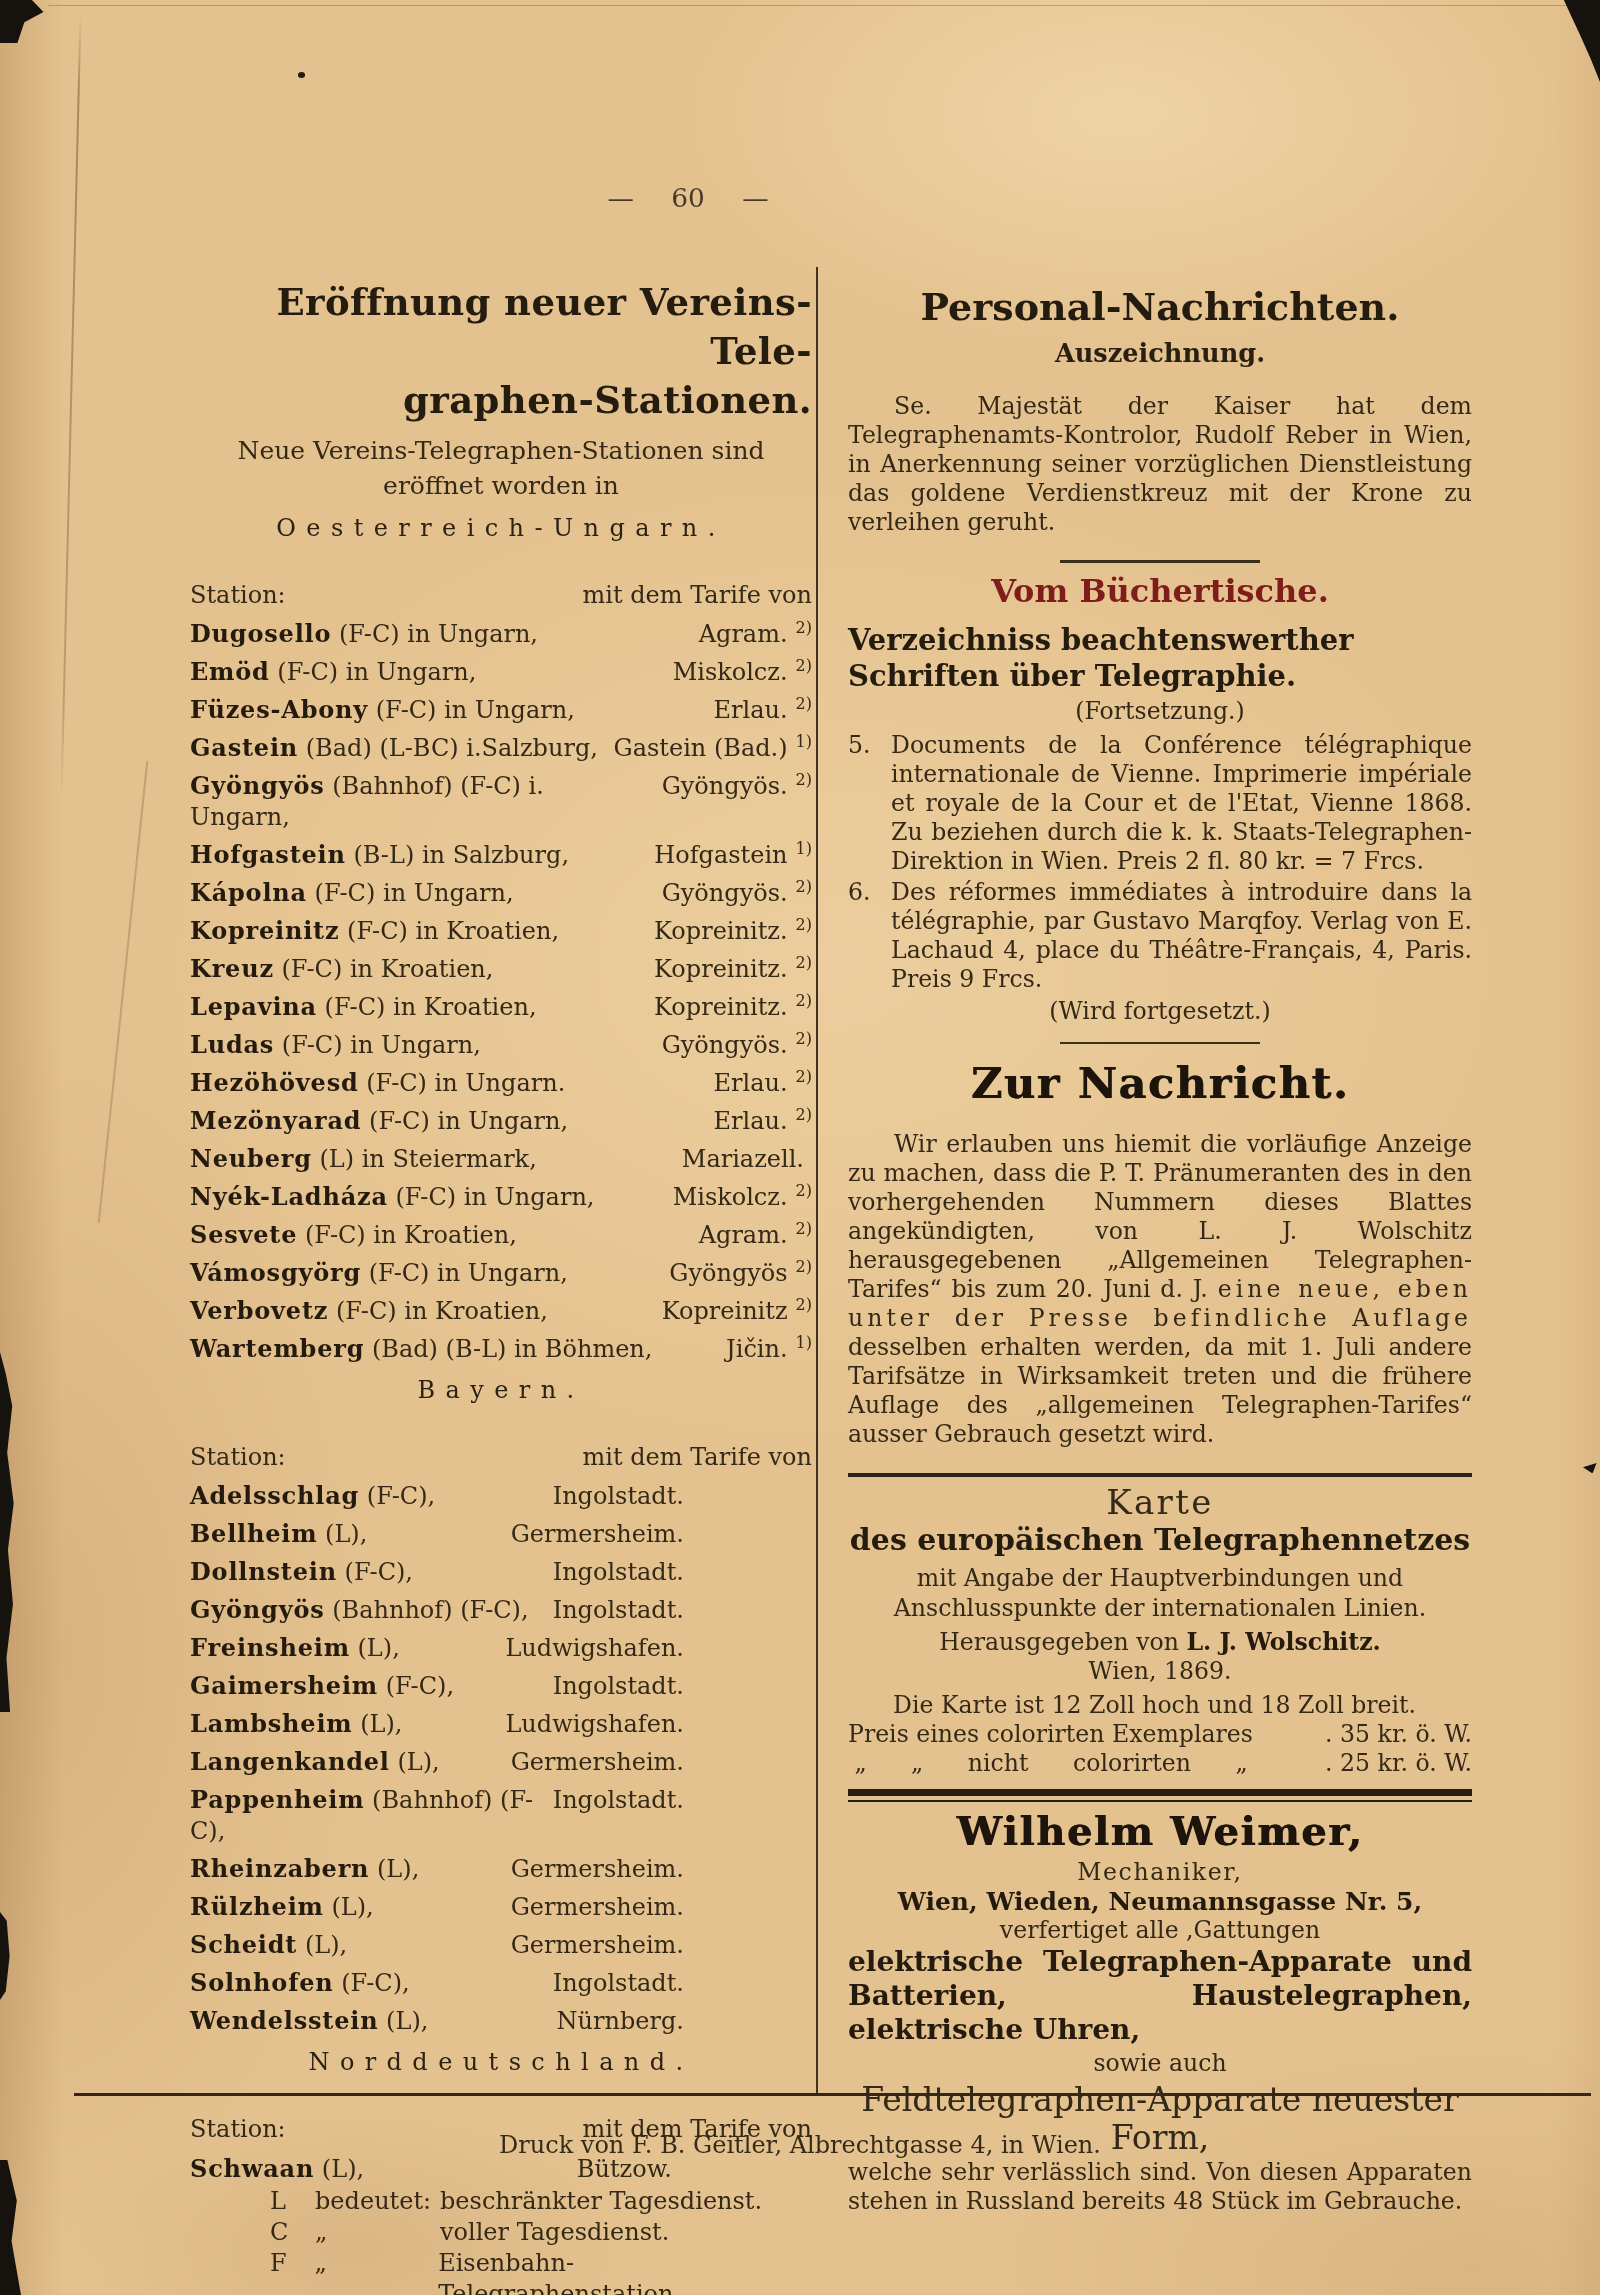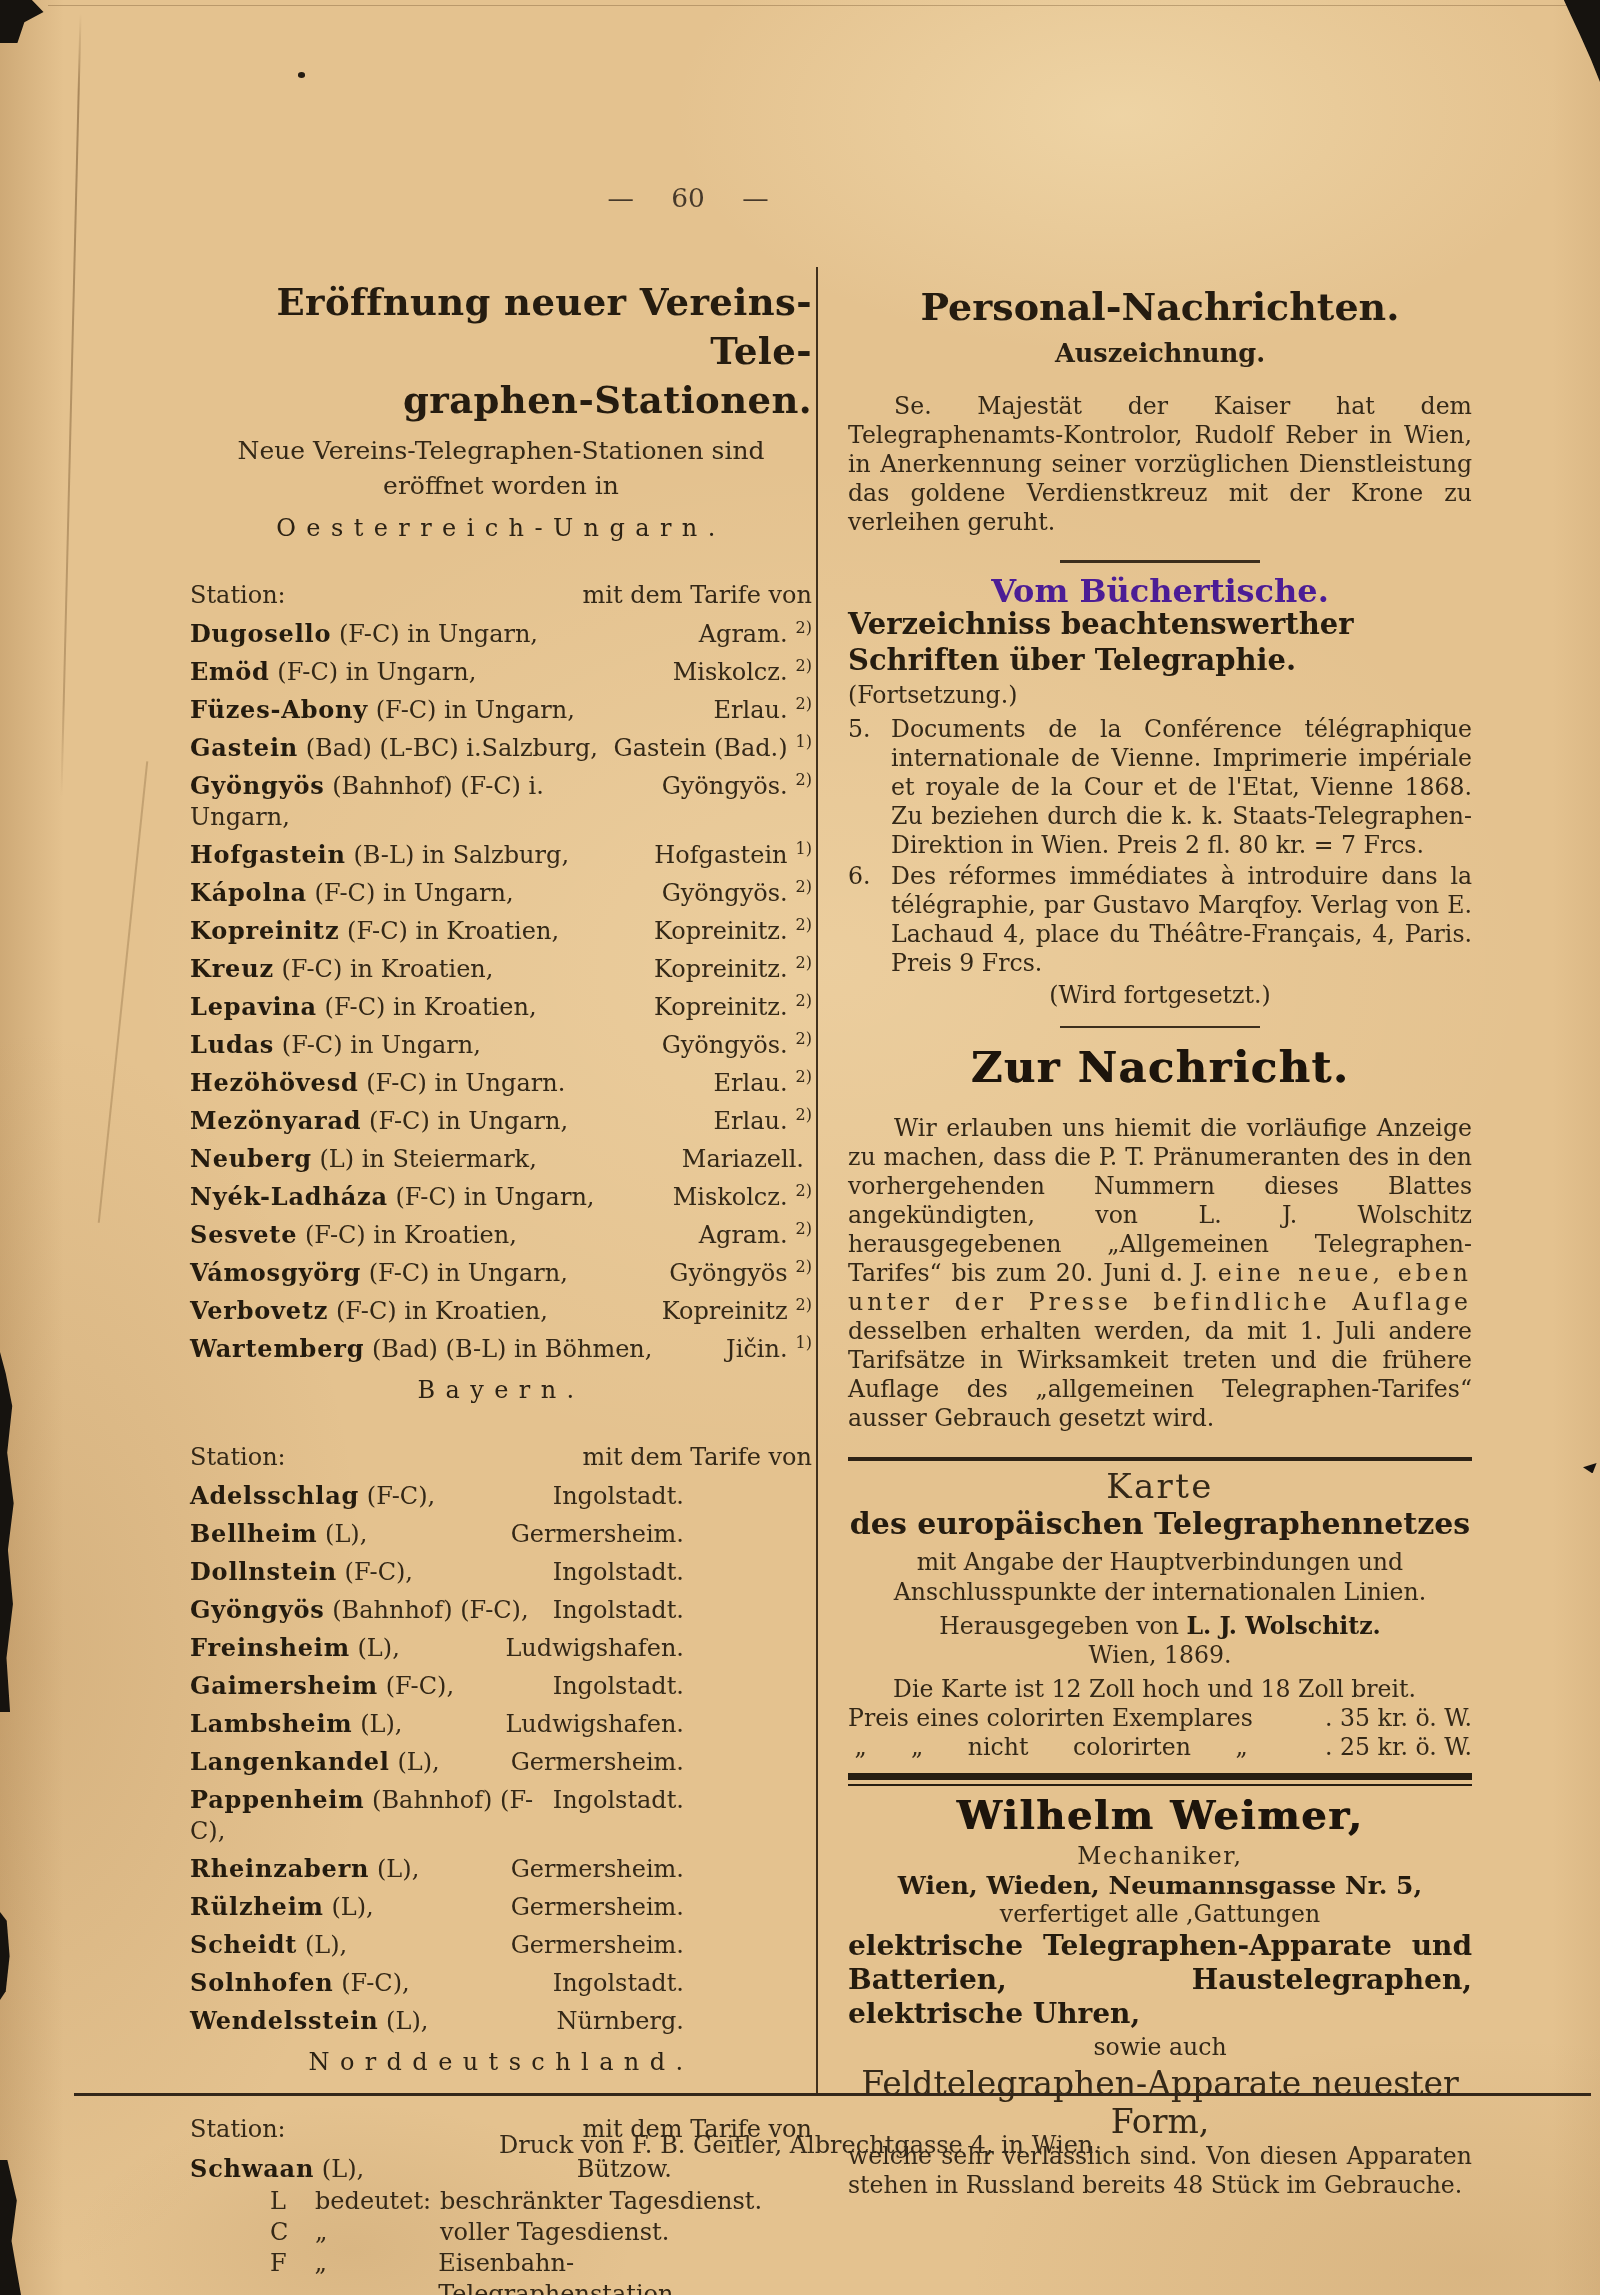--- a/index.html
+++ b/index.html
@@ -79,24 +79,24 @@
   .fn-row { display:flex; }
   .fn-marker { width:48px; font-size:17px; position:relative; top:-3.2px; font-weight:bold; }
   .fn-text { flex:1; }
 
   
   .rh1 { font-size:38px; line-height:43px; font-weight:bold; text-align:center;
     margin:0 0 11.2px; color:#251c10; }
   .rh2 { font-size:25.6px; font-weight:bold; text-align:center; margin:0 0 6.4px; color:#2a2012; }
   .jpara { text-align:justify; text-indent:46px; }
   .short-rule { width:200px; height:2.4px; background:#3c2e1c; margin:16px auto 14.4px; }
-  .buch-title { font-size:32px; font-weight:bold; text-align:center; margin:0 0 0; color:#4c1d95; }
+  .buch-title { font-size:32px; font-weight:bold; text-align:center; margin:0 0 16px; color:#7f1d1d; }
   .verz { font-size:29px; line-height:36px; font-weight:bold; text-align:left;
     margin:0 0 3.2px; color:#251c10; }
-  .fortsetzung { text-align:left; margin:0 0 4.8px; }
+  .fortsetzung { text-align:center; margin:0 0 4.8px; }
   .bk-row { display:flex; margin-bottom:1.6px; }
   .bk-num { width:43px; }
   .bk-text { flex:1; text-align:justify; }
   .wird { text-align:center; margin:3.2px 0 0; }
   .zur-title { font-size:43px; line-height:48px; font-weight:bold; text-align:center;
     letter-spacing:1.6px; margin:9.6px 0 11.2px; color:#1d150c; text-shadow:0.8px 0 currentColor; }
   .emph { letter-spacing:4px; }
   .thick-rule { height:4px; background:#2e2316; margin:12.8px 0 4.8px; }
   .karte-t { font-size:34px; line-height:40px; text-align:center; letter-spacing:2.4px; margin:0; }
   .karte-st { font-size:30px; line-height:35px; font-weight:bold; text-align:center;

